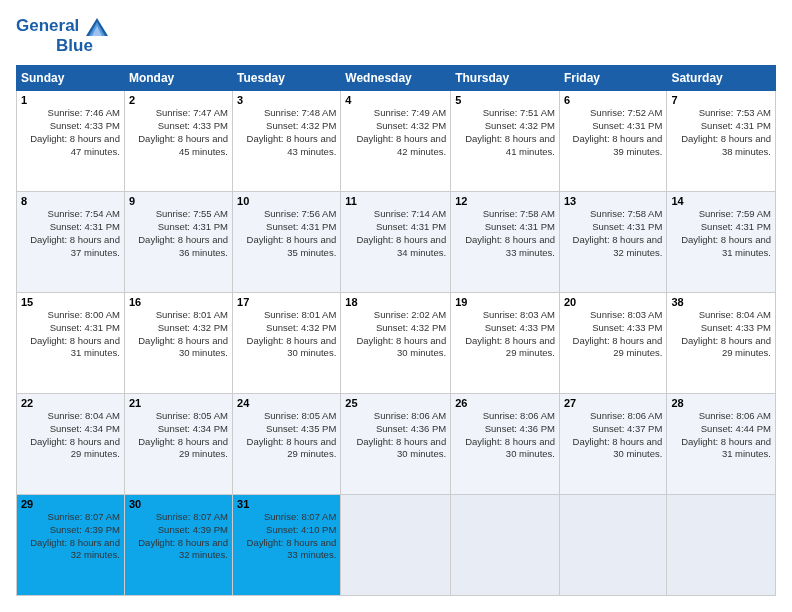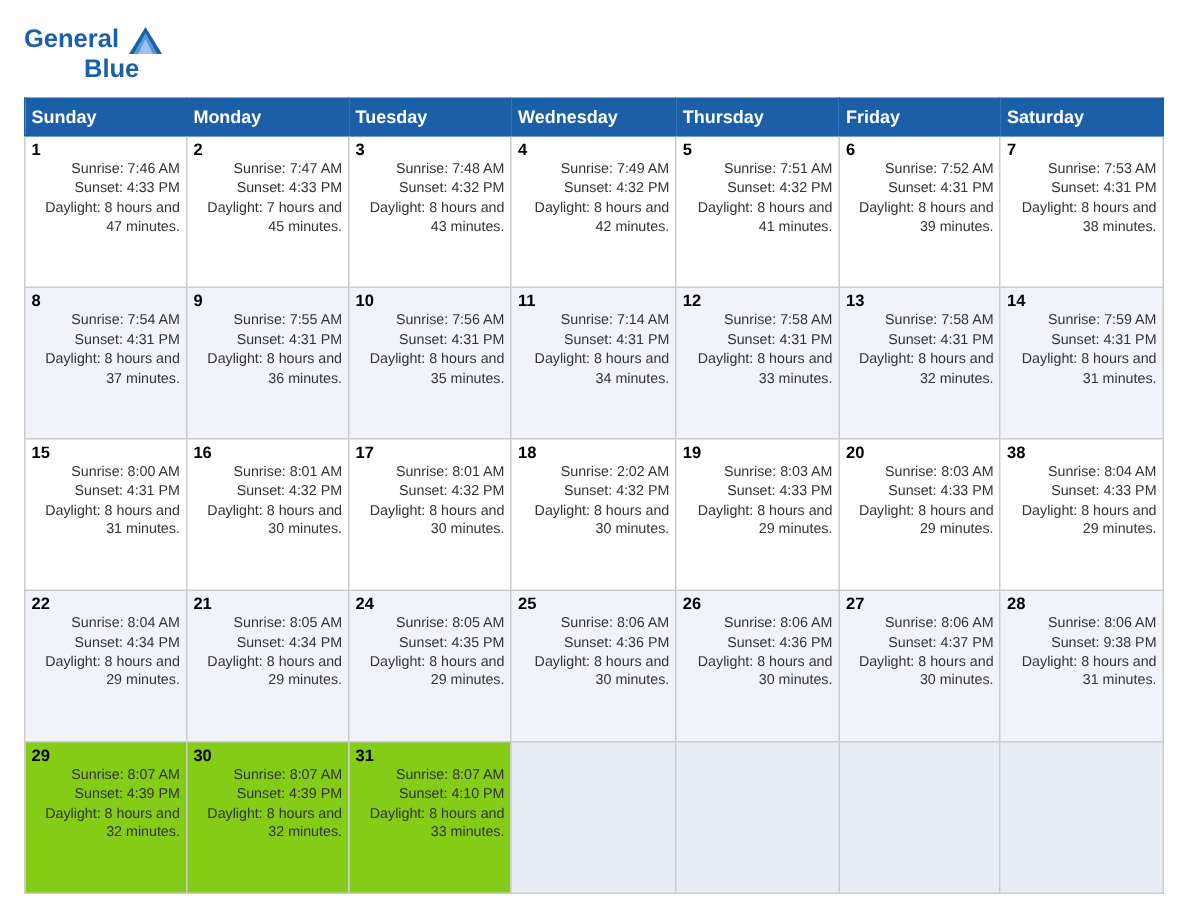--- a/index.html
+++ b/index.html
@@ -59,21 +59,21 @@
       padding: 3px 4px;
       border: 1px solid #ccc;
       width: 113px;
       height: 80px;
       background: #fff;
     }
     .calendar tr:nth-child(even) td {
       background: #f0f4fa;
     }
     .calendar tr:last-child td {
-      background: #84cc16;
+      background: #0ea5e9;
     }
     .day-num {
       font-weight: bold;
       font-size: 11px;
       display: block;
       margin-bottom: 1px;
     }
     .day-info {
       color: #333;
       line-height: 1.35;
@@ -125,21 +125,21 @@
           <span>Sunrise: 7:46 AM</span><br>
           <span>Sunset: 4:33 PM</span><br>
           <span>Daylight: 8 hours and 47 minutes.</span>
         </div>
       </td>
           <td>
         <span class="day-num">2</span>
         <div class="day-info">
           <span>Sunrise: 7:47 AM</span><br>
           <span>Sunset: 4:33 PM</span><br>
-          <span>Daylight: 7 hours and 45 minutes.</span>
+          <span>Daylight: 8 hours and 45 minutes.</span>
         </div>
       </td>
           <td>
         <span class="day-num">3</span>
         <div class="day-info">
           <span>Sunrise: 7:48 AM</span><br>
           <span>Sunset: 4:32 PM</span><br>
           <span>Daylight: 8 hours and 43 minutes.</span>
         </div>
       </td>
@@ -338,21 +338,21 @@
         <div class="day-info">
           <span>Sunrise: 8:06 AM</span><br>
           <span>Sunset: 4:37 PM</span><br>
           <span>Daylight: 8 hours and 30 minutes.</span>
         </div>
       </td>
           <td>
         <span class="day-num">28</span>
         <div class="day-info">
           <span>Sunrise: 8:06 AM</span><br>
-          <span>Sunset: 9:38 PM</span><br>
+          <span>Sunset: 4:44 PM</span><br>
           <span>Daylight: 8 hours and 31 minutes.</span>
         </div>
       </td>
         </tr>
         <tr>
           <td>
         <span class="day-num">29</span>
         <div class="day-info">
           <span>Sunrise: 8:07 AM</span><br>
           <span>Sunset: 4:39 PM</span><br>

